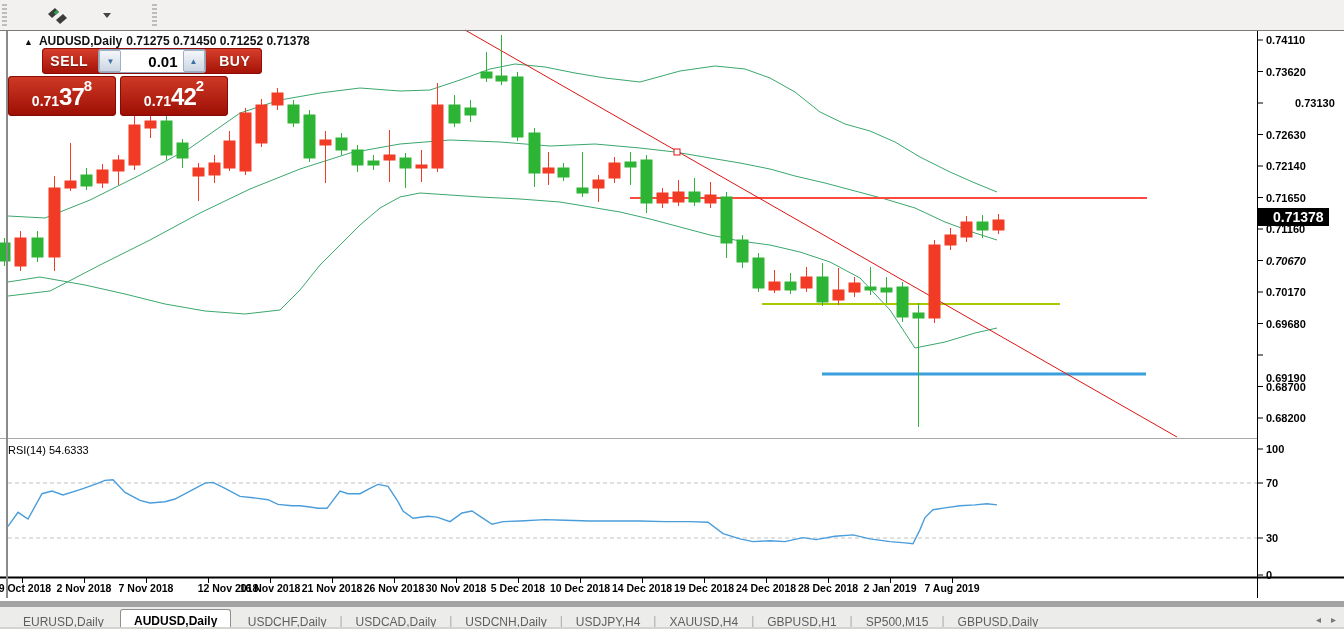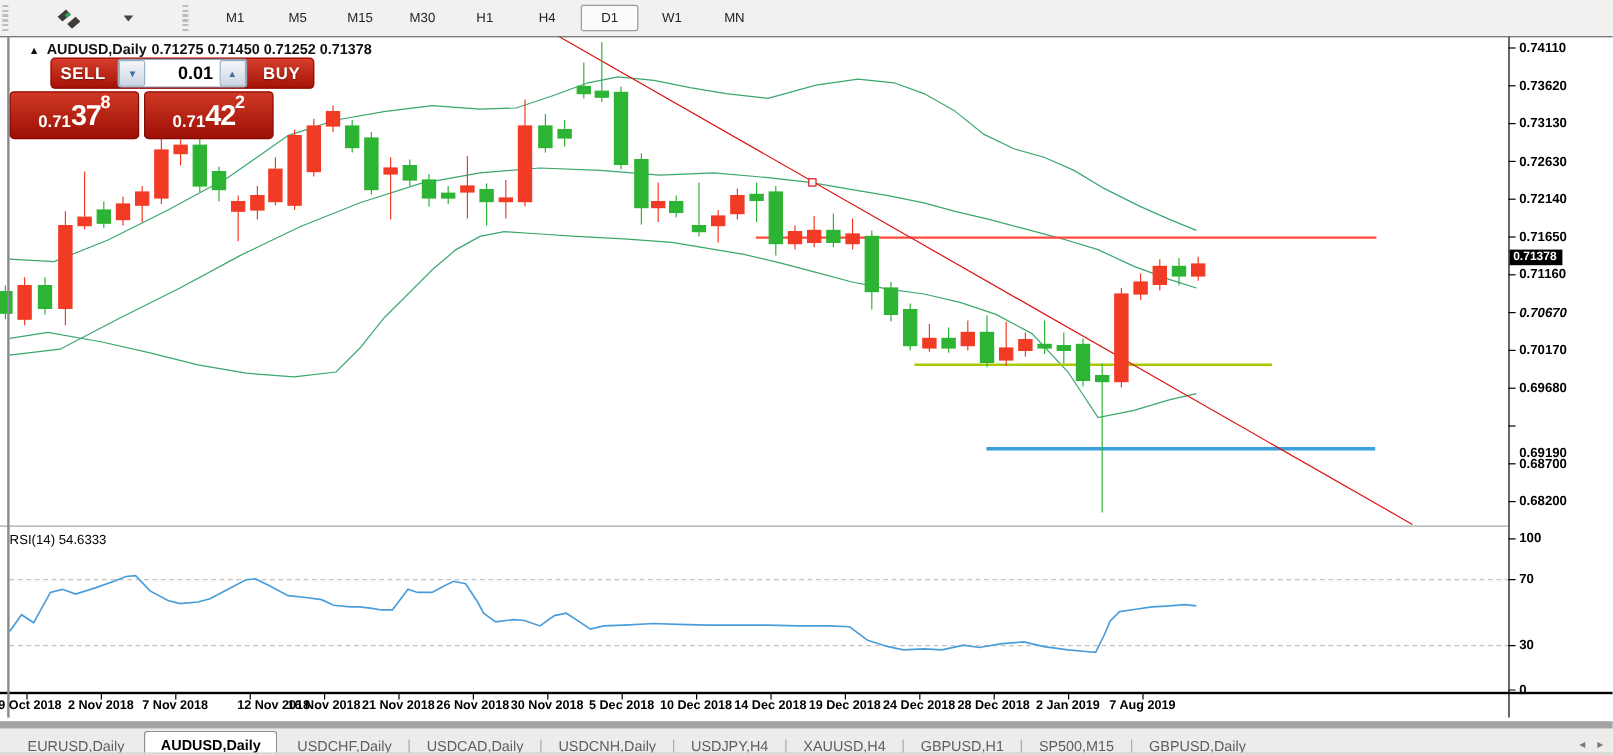--- a/index.html
+++ b/index.html
@@ -25,21 +25,21 @@
   #tp-spinner{width:108px;height:22px;margin:0 2px;background:#fff;border-radius:3px;border:1px solid #8fa3bb;display:flex;align-items:center;}
   .spin-btn{width:20px;height:20px;background:linear-gradient(180deg,#f4f7fa,#ccd6e2);border:1px solid #9fb0c4;border-radius:2px;display:flex;align-items:center;justify-content:center;font-size:8px;color:#3a6ea5;cursor:pointer;}
   #tp-volume{flex:1;text-align:right;padding-right:5px;font-size:15px;color:#000;font-weight:bold;}
   .tp-price-box{position:absolute;top:28px;width:108px;height:40px;background:linear-gradient(180deg,#d03a26,#9c0e04);border-radius:4px;box-shadow:inset 0 0 0 1px rgba(130,10,5,.9);color:#fff;display:flex;align-items:flex-end;justify-content:center;padding-bottom:2px;box-sizing:border-box;cursor:pointer;}
   #tp-sell-box{left:0;} #tp-buy-box{left:112px;}
   .tp-small{font-size:14px;line-height:26px;}
   .tp-big{font-size:24px;line-height:34px;letter-spacing:-1px;}
   .tp-sup{font-size:15px;line-height:15px;align-self:flex-start;margin-top:2px;}
   
   .ax-label{position:absolute;left:1266px;font-size:11px;font-weight:bold;color:#000;white-space:nowrap;}
-  #price-tag{position:absolute;left:1258px;background:#000;color:#fff;font-size:10px;font-weight:bold;padding:1px 5px 1px 3px;z-index:4;}
+  #price-tag{position:absolute;left:1258px;background:#000;color:#fff;font-size:14px;font-weight:bold;padding:1px 5px 1px 15px;z-index:4;}
   #rsi-label{position:absolute;left:8px;top:444px;font-size:11px;color:#000;z-index:3;}
   .date-label{position:absolute;top:582px;width:80px;margin-left:-40px;text-align:center;font-size:10.5px;font-weight:bold;color:#000;}
   
   #tab-bar{position:absolute;left:0;top:601px;width:1344px;height:26px;background:#ececea;border-top:6px solid #a3a3a3;display:flex;align-items:flex-end;}
   .tab{height:21px;line-height:21px;padding:0 13px;font-size:12px;color:#5f5f5f;cursor:pointer;white-space:nowrap;}
   .tab.active{background:#fff;border:1px solid #8f8f8f;border-bottom:none;border-radius:3px 3px 0 0;color:#000;font-weight:bold;height:23px;line-height:23px;}
   .tab-sep{color:#aaa;align-self:center;font-size:12px;}
   #tab-scroll{position:absolute;right:8px;top:7px;display:flex;gap:10px;color:#777;font-size:10px;}
   #tab-scroll span{cursor:pointer;}
   #bottom-strip{position:absolute;left:0;top:627px;width:1344px;height:2px;background:#d6d4d0;}
@@ -53,31 +53,20 @@
     <div class="grip" style="left:2px"></div>
     <div id="tool-icon">
       <svg width="34" height="18" viewBox="0 0 34 18">
         <polygon points="4,8 11,2 15,6 8,12" fill="#3c3c3c"></polygon>
         <polygon points="12,14 19,8 23,12 16,18" fill="#3c3c3c"></polygon>
         <rect x="10" y="5" width="4" height="3" fill="#2fa44e" transform="rotate(-40 12 6)"></rect>
       </svg>
     </div>
     <div id="tool-caret"></div>
     <div class="grip" style="left:152px"></div>
-    <div id="tf-buttons">
-        <div class="tf-btn">M1</div>
-        <div class="tf-btn">M5</div>
-        <div class="tf-btn">M15</div>
-        <div class="tf-btn">M30</div>
-        <div class="tf-btn">H1</div>
-        <div class="tf-btn">H4</div>
-        <div class="tf-btn active">D1</div>
-        <div class="tf-btn">W1</div>
-        <div class="tf-btn">MN</div>
-      </div>
   </div>
 
   <svg id="plot">
       <polyline points="8,216 45,218 90,200 140,175 190,148 240,113 280,100 320,93 360,88 400,91 430,90 460,80 490,69 515,64 545,67 575,73 605,78 640,82 680,71 715,66 745,69 770,78 795,92 820,112 845,124 870,131 895,142 920,157 950,172 975,183 997,192" fill="none" stroke="#3aa76d" stroke-width="1"></polyline>
       <polyline points="8,296 50,291 100,265 150,240 200,213 250,189 300,169 350,153 400,144 450,140 500,142 550,146 595,144 640,148 675,152 710,158 740,163 770,169 795,176 825,183 855,191 885,199 915,208 945,222 975,233 997,240" fill="none" stroke="#3aa76d" stroke-width="1"></polyline>
       <polyline points="8,282 40,277 85,285 125,294 165,304 205,311 245,314 280,310 300,290 320,265 340,245 360,225 380,208 400,197 420,193 450,195 480,197 520,199 560,202 590,207 620,212 650,219 680,227 710,235 740,241 770,245 800,252 830,262 860,278 890,310 915,348 945,342 975,333 997,328" fill="none" stroke="#3aa76d" stroke-width="1"></polyline>
       <line x1="630" y1="198" x2="1147" y2="198" stroke="#ff4a3d" stroke-width="2"></line>
       <line x1="762" y1="304" x2="1060" y2="304" stroke="#a8c800" stroke-width="2"></line>
       <line x1="822" y1="374" x2="1146" y2="374" stroke="#3b9fdd" stroke-width="3"></line>
       <line x1="465" y1="30" x2="1177" y2="437" stroke="#dd1414" stroke-width="1"></line>
@@ -274,21 +263,21 @@
     <div class="tp-price-box" id="tp-buy-box">
       <span class="tp-small">0.71</span>
         <span class="tp-big">42</span>
         <span class="tp-sup">2</span>
     </div>
   </div>
 
   <div id="price-axis">
       <div class="ax-label" style="top: 34px;">0.74110</div>
       <div class="ax-label" style="top: 65.5px;">0.73620</div>
-      <div class="ax-label" style="top: 97px;">0.73130</div>
+      <div class="ax-label" style="top: 97px; margin-left: 29px;">0.73130</div>
       <div class="ax-label" style="top: 128.5px;">0.72630</div>
       <div class="ax-label" style="top: 160px;">0.72140</div>
       <div class="ax-label" style="top: 191.5px;">0.71650</div>
       <div class="ax-label" style="top: 223px;">0.71160</div>
       <div class="ax-label" style="top: 254.5px; font-style: italic;">0.70670</div>
       <div class="ax-label" style="top: 286px;">0.70170</div>
       <div class="ax-label" style="top: 317.5px;">0.69680</div>
       <div class="ax-label" style="top: 349px; margin-top: 23px;">0.69190</div>
       <div class="ax-label" style="top: 380.5px;">0.68700</div>
       <div class="ax-label" style="top: 412px;">0.68200</div>

